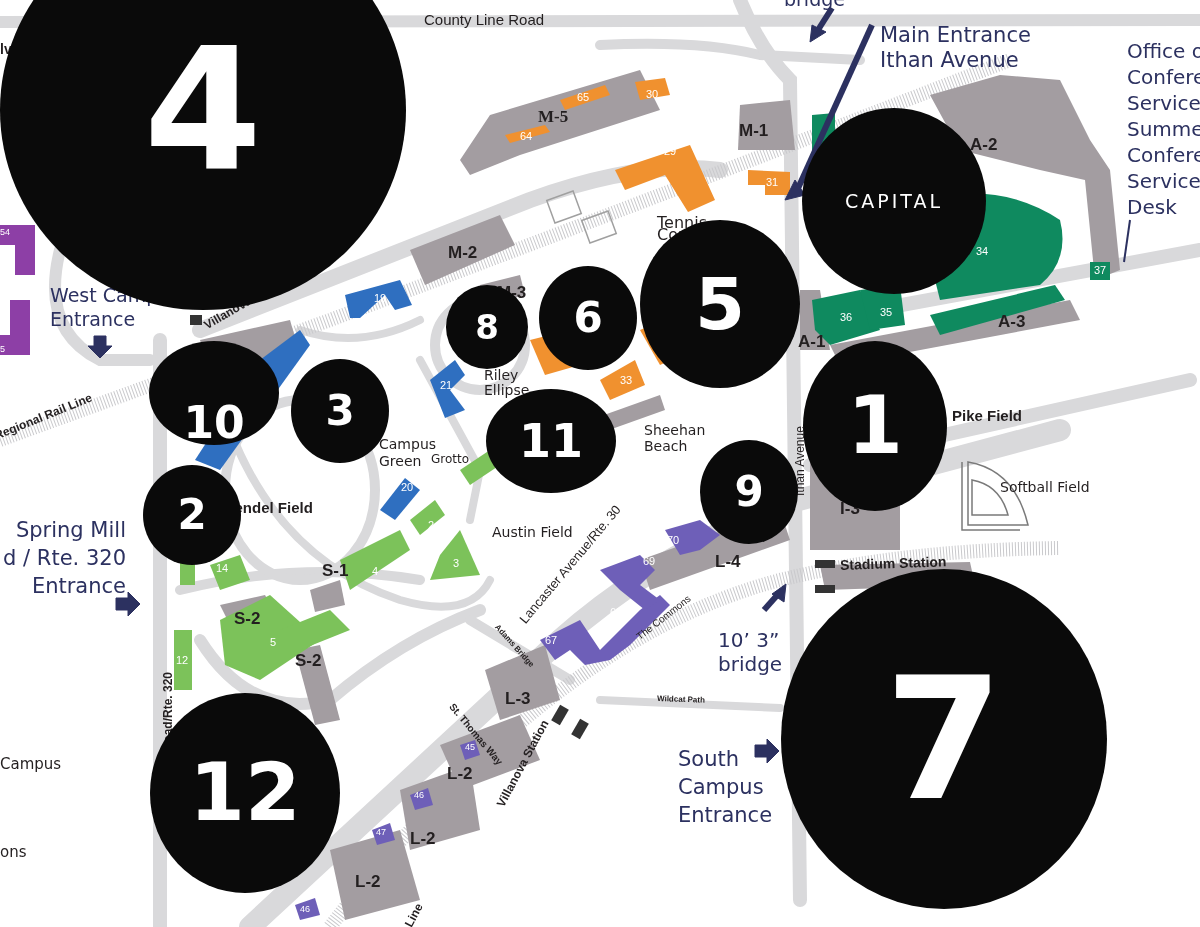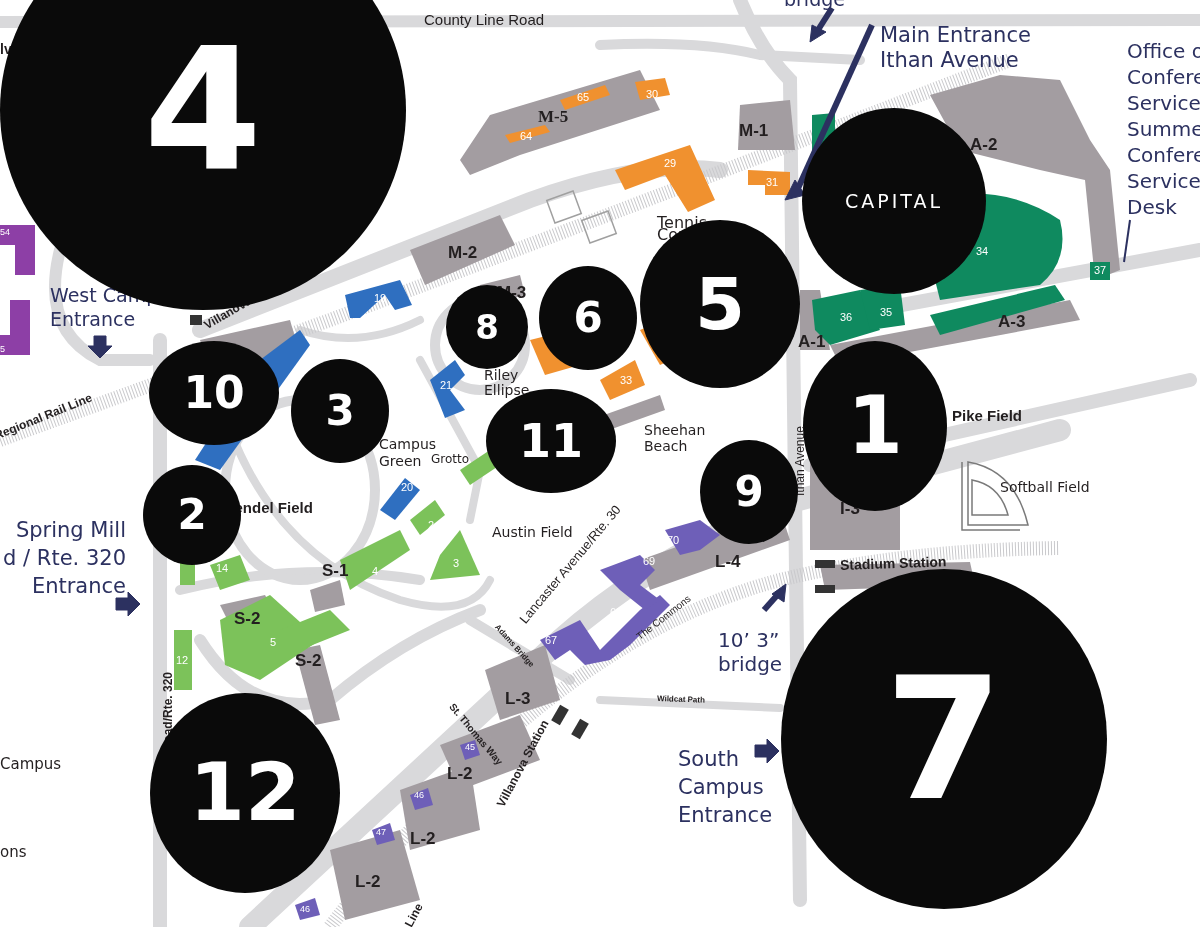--- a/index.html
+++ b/index.html
@@ -247,21 +247,21 @@
 <div class="bld" style="left:234px;top:610px;">S-2</div>
 <div class="bld" style="left:295px;top:652px;">S-2</div>
 <div class="bld" style="left:505px;top:690px;">L-3</div>
 <div class="bld" style="left:447px;top:765px;">L-2</div>
 <div class="bld" style="left:410px;top:830px;">L-2</div>
 <div class="bld" style="left:355px;top:873px;">L-2</div>
 
 <div class="num" style="left:520px;top:131px;">64</div>
 <div class="num" style="left:577px;top:92px;">65</div>
 <div class="num" style="left:646px;top:89px;">30</div>
-<div class="num" style="left:664px;top:158px;">29</div>
+<div class="num" style="left:664px;top:146px;">29</div>
 <div class="num" style="left:766px;top:177px;">31</div>
 <div class="num" style="left:976px;top:246px;">34</div>
 <div class="num" style="left:880px;top:307px;">35</div>
 <div class="num" style="left:840px;top:312px;">36</div>
 <div class="num" style="left:1094px;top:265px;">37</div>
 <div class="num" style="left:374px;top:293px;">19</div>
 <div class="num" style="left:440px;top:380px;">21</div>
 <div class="num" style="left:401px;top:482px;">20</div>
 <div class="num" style="left:620px;top:375px;">33</div>
 <div class="num" style="left:428px;top:520px;">2</div>
@@ -289,21 +289,21 @@
   </div>
 <div class="marker" style="left:640px;top:220px;width:160px;height:168px;font-size:72px;">
     <span>5</span>
   </div>
 <div class="marker" style="left:539px;top:266px;width:98px;height:104px;font-size:42px;">
     <span>6</span>
   </div>
 <div class="marker" style="left:446px;top:285px;width:82px;height:84px;font-size:34px;">
     <span>8</span>
   </div>
-<div class="marker" style="left:149px;top:341px;width:130px;height:104px;font-size:44px;">
+<div class="marker" style="left:149px;top:341px;width:130px;height:104px;font-size:44px;align-items:flex-end;">
     <span>10</span>
   </div>
 <div class="marker" style="left:291px;top:359px;width:98px;height:104px;font-size:42px;">
     <span>3</span>
   </div>
 <div class="marker" style="left:486px;top:389px;width:130px;height:104px;font-size:46px;">
     <span>11</span>
   </div>
 <div class="marker" style="left:803px;top:341px;width:144px;height:170px;font-size:80px;">
     <span>1</span>

